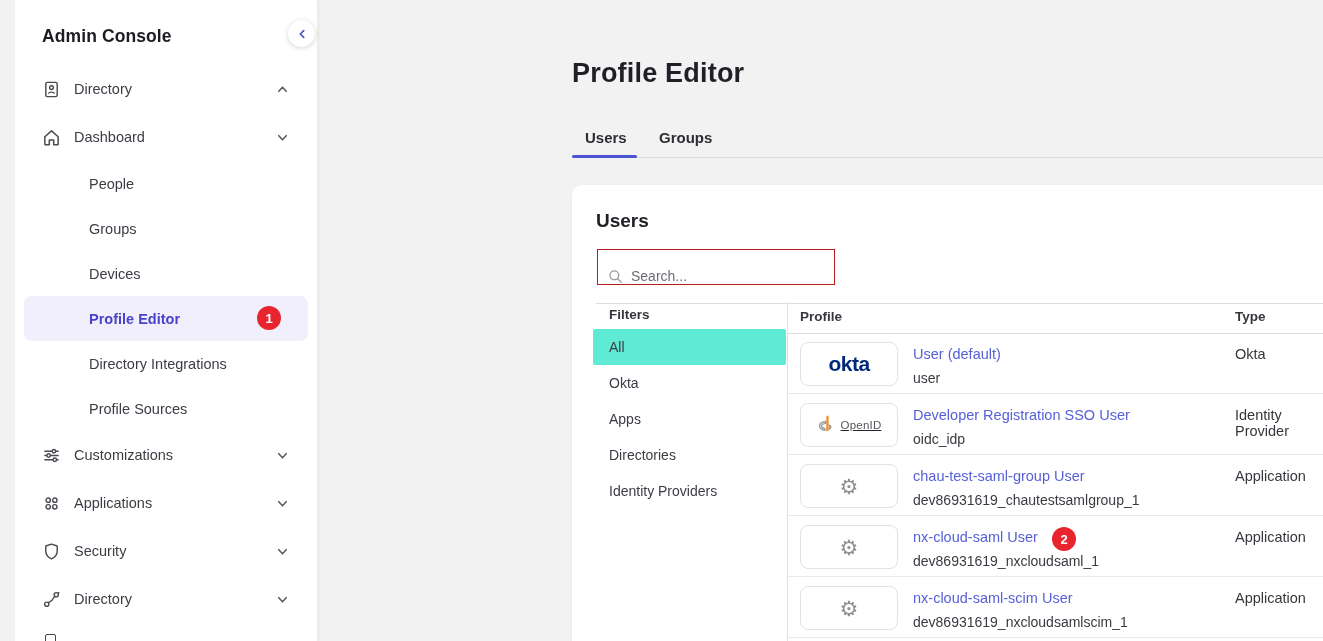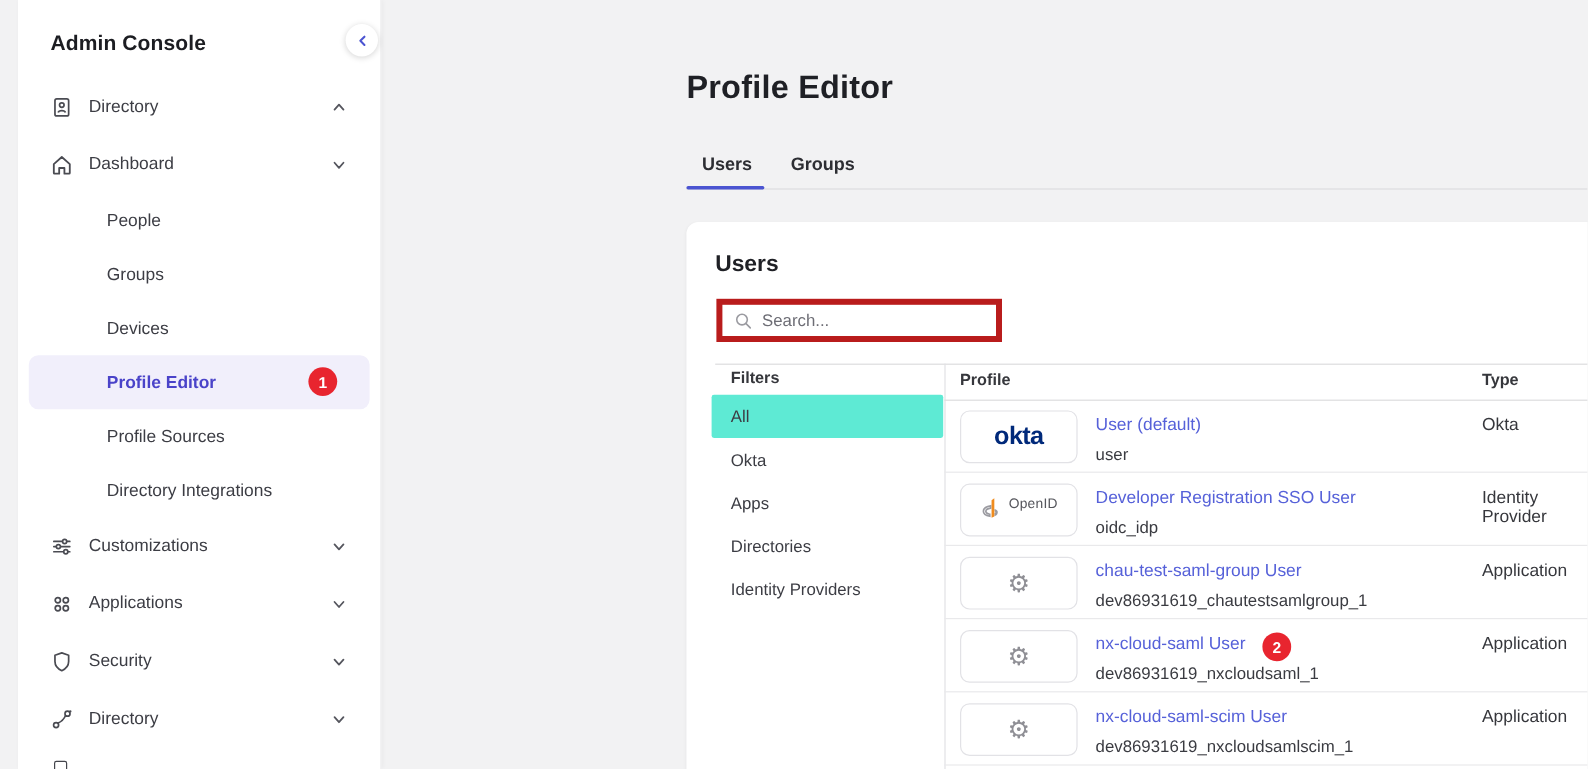--- a/index.html
+++ b/index.html
@@ -72,22 +72,22 @@
   .tab-underline { left:572px; top:155px; width:65px; height:3px; background:var(--accent-indigo,#4b54d1); border-radius:2px; z-index:2; }
 
   .card {
     left:572px; top:185px; width:800px; height:480px;
     background:#fff; border-radius:10px;
     box-shadow:0 1px 3px rgba(0,0,0,.06);
   }
   .card-title { left:596px; top:210px; font-size:19px; font-weight:700; color:#1f2025; }
   .search-box {
     left:597px; top:249px; width:238px; height:36px;
-    border:5px solid #b91c1c; border-radius:0; background:#fff;
-    display:flex; align-items:center; padding:0 10px;
+    border:1px solid #b91c1c; border-radius:0; background:#fff;
+    display:flex; align-items:flex-end; padding:0 10px;
   }
   .search-box .sicon { width:15px; height:15px; color:#9b9ba1; display:flex; margin-right:8px; }
   .search-box input {
     border:none; outline:none; flex:1; font-size:14px;
     font-family:"Liberation Sans",sans-serif; color:#26262b; background:transparent;
   }
   .search-box input::placeholder { color:#6d6d75; }
 
   .panel-top-border { left:596px; right:0; top:303px; height:1px; background:#dcdcde; }
   .filters-title { left:609px; top:307px; font-size:13.5px; font-weight:700; color:#36373c; }
@@ -112,21 +112,21 @@
   }
   .okta-logo { font-size:21px; font-weight:700; color:var(--okta-navy,#00297a); letter-spacing:-.5px; }
   .gear-glyph { font-size:21px; color:#8f8f95; line-height:1; }
   .row-name {
     position:absolute; left:126px; top:13px; font-size:14.5px;
     color:var(--link-blue,#5661d9); cursor:pointer; text-decoration:none;
   }
   .row-id { position:absolute; left:126px; top:37px; font-size:14px; color:#3a3b41; }
   .row-type { position:absolute; left:448px; top:13px; font-size:14.5px; color:#36373c; }
   .row-badge { position:absolute; top:11px; }
-  .openid-wrap { display:flex; align-items:flex-start; }
+  .openid-wrap { display:flex; align-items:center;text-decoration:underline; }
   .openid-text { font-size:11.5px; color:#55565c; margin-left:4px; letter-spacing:.2px; }
 </style>
 </head>
 <body>
 
 <div class="abs sidebar">
   <div class="sidebar-title">Admin Console</div>
 
   <div class="nav">
     <div class="nav-item">
@@ -167,24 +167,24 @@
         <span class="sub-label">Groups</span>
       </div>
       <div class="sub-item">
         <span class="sub-label">Devices</span>
       </div>
       <div class="sub-item active">
         <span class="sub-label">Profile Editor</span>
         <span class="badge">1</span>
       </div>
       <div class="sub-item">
+        <span class="sub-label">Directory Integrations</span>
+      </div>
+      <div class="sub-item">
         <span class="sub-label">Profile Sources</span>
-      </div>
-      <div class="sub-item">
-        <span class="sub-label">Directory Integrations</span>
       </div>
     </div>
 
     <div class="nav-item">
       <span class="nicon">
         <svg viewBox="0 0 20 20" fill="none" stroke="currentColor" stroke-width="1.5" stroke-linecap="round">
             <line x1="3" y1="5.5" x2="17" y2="5.5"></line>
             <circle cx="12.5" cy="5.5" r="1.8" fill="#fff"></circle>
             <line x1="3" y1="10" x2="17" y2="10"></line>
             <circle cx="7" cy="10" r="1.8" fill="#fff"></circle>

